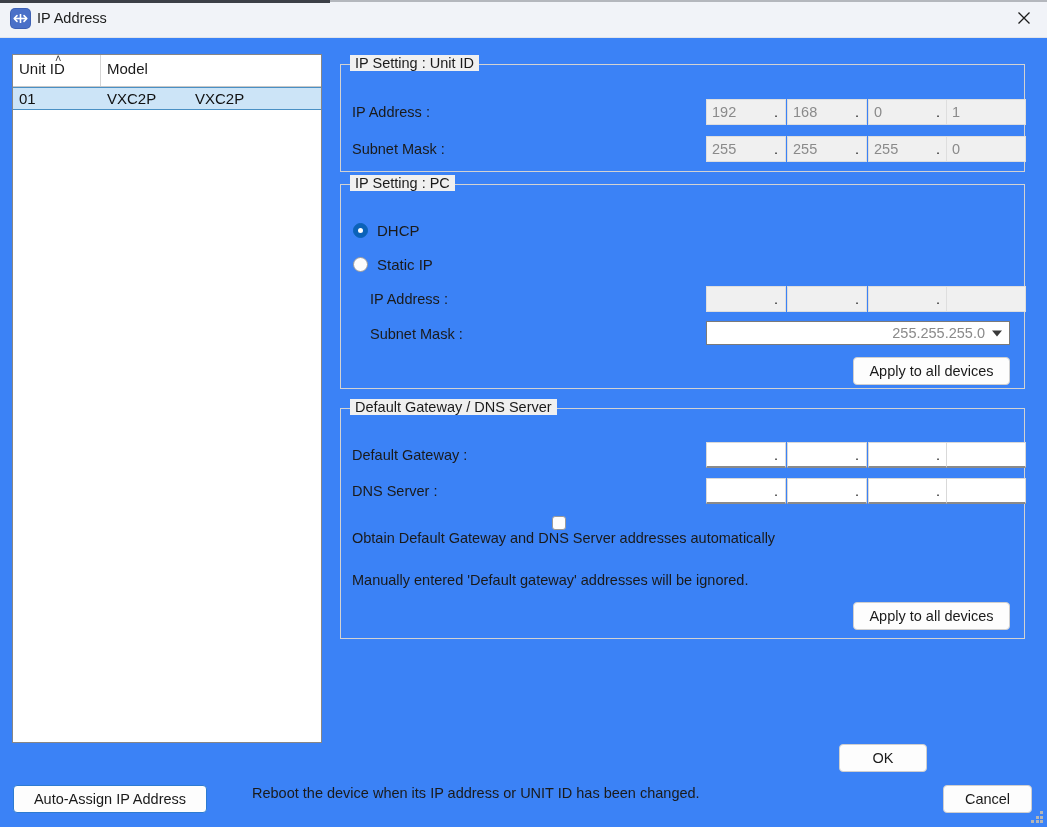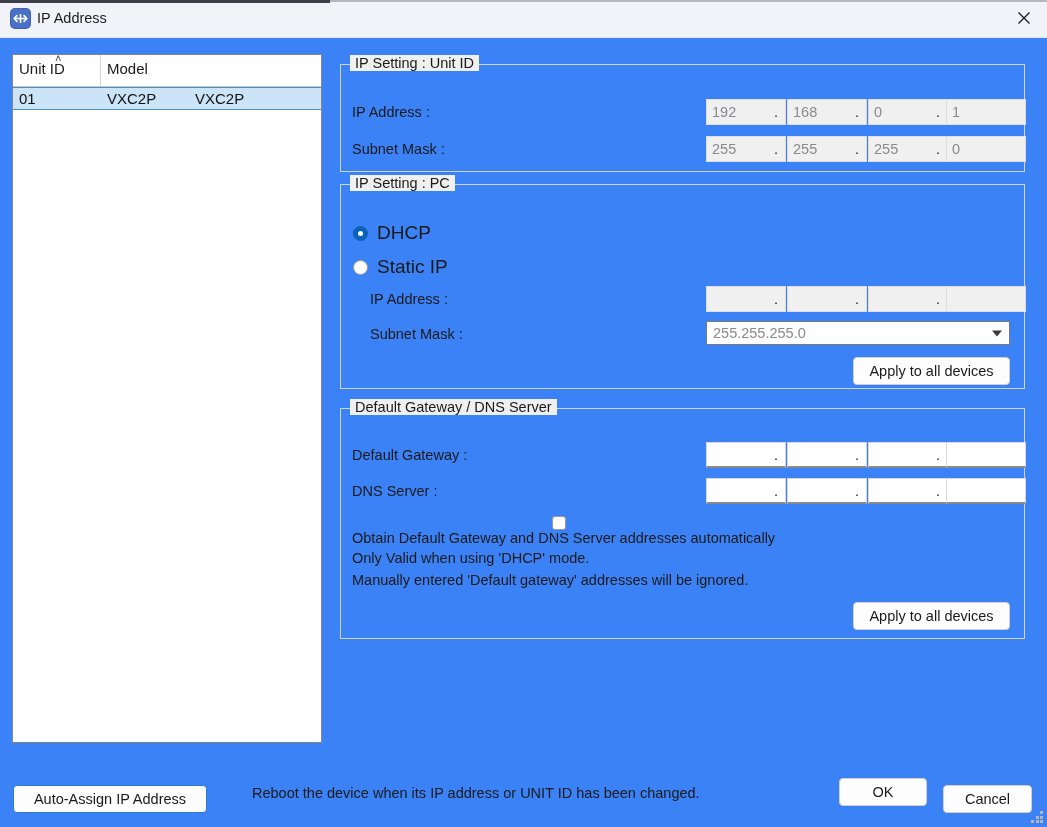--- a/index.html
+++ b/index.html
@@ -202,21 +202,21 @@
   .radio.on  { border: 1.5px solid #0b62b8; background: #0b62b8; }
   .radio.on::after {
     content: "";
     position: absolute;
     left: 50%; top: 50%;
     width: 5px; height: 5px;
     margin: -2.5px 0 0 -2.5px;
     border-radius: 50%;
     background: #ffffff;
   }
-  .radio-label { font-size: 19px; color: #1a1a1a; }
+  .radio-label { font-size: 15px; color: #1a1a1a; }
 
   #cb-row {
     position: absolute;
     left: 352px; top: 516px;
     display: flex; align-items: center;
     white-space: nowrap;
     flex-direction: column;
   }
   .checkbox {
     width: 14px; height: 14px;
@@ -239,20 +239,21 @@
     box-sizing: border-box;
     display: flex;
     align-items: center;
   }
   #subnet-combo-text {
     flex: 1;
     padding-left: 6px;
     font-size: 14.5px;
     color: #8a8a8a;
     white-space: nowrap;
+    text-align: right;
   }
   #subnet-combo-arrow {
     width: 24px;
     display: flex;
     align-items: center;
     justify-content: center;
   }
 
   
   .btn {
@@ -265,21 +266,21 @@
     font-size: 14.5px;
     color: #1a1a1a;
     display: flex;
     align-items: center;
     justify-content: center;
     white-space: nowrap;
     cursor: default;
   }
   #btn-apply1 { left: 853px; top: 357px; width: 157px; height: 28px; }
   #btn-apply2 { left: 853px; top: 602px; width: 157px; height: 28px; }
-  #btn-ok     { left: 839px; top: 778px; width: 88px; height: 28px; }
+  #btn-ok     { left: 839px; top: 744px; width: 88px; height: 28px; }
   #btn-cancel { left: 943px; top: 785px; width: 89px; height: 28px; }
   #btn-auto {
     left: 13px; top: 785px; width: 194px; height: 28px;
     border: 1.5px solid #2d7bd1;
     border-radius: 4px;
   }
 
   
   .note {
     position: absolute;
@@ -425,21 +426,20 @@
   <span class="dot" style="left:853px; top:483px;">.</span>
   <input class="octet enabled" style="left: 868px; top: 478px;" value="">
   <span class="dot" style="left:934px; top:483px;">.</span>
   <input class="octet enabled" style="left: 946px; top: 478px;" value="">
 
   <div id="cb-row">
     <span class="checkbox"></span>
     <span id="cb-label">Obtain Default Gateway and DNS Server addresses automatically</span>
   </div>
 
-  <div class="note" id="note1">Only Valid when using 'DHCP' mode.</div>
   <div class="note" id="note2">Manually entered 'Default gateway' addresses will be ignored.</div>
 
   <div class="btn" id="btn-apply2">Apply to all devices</div>
 
   <div class="note" id="reboot-note">Reboot the device when its IP address or UNIT ID has been changed.</div>
 
   <div class="btn" id="btn-auto">Auto-Assign IP Address</div>
   <div class="btn" id="btn-ok">OK</div>
   <div class="btn" id="btn-cancel">Cancel</div>
 

